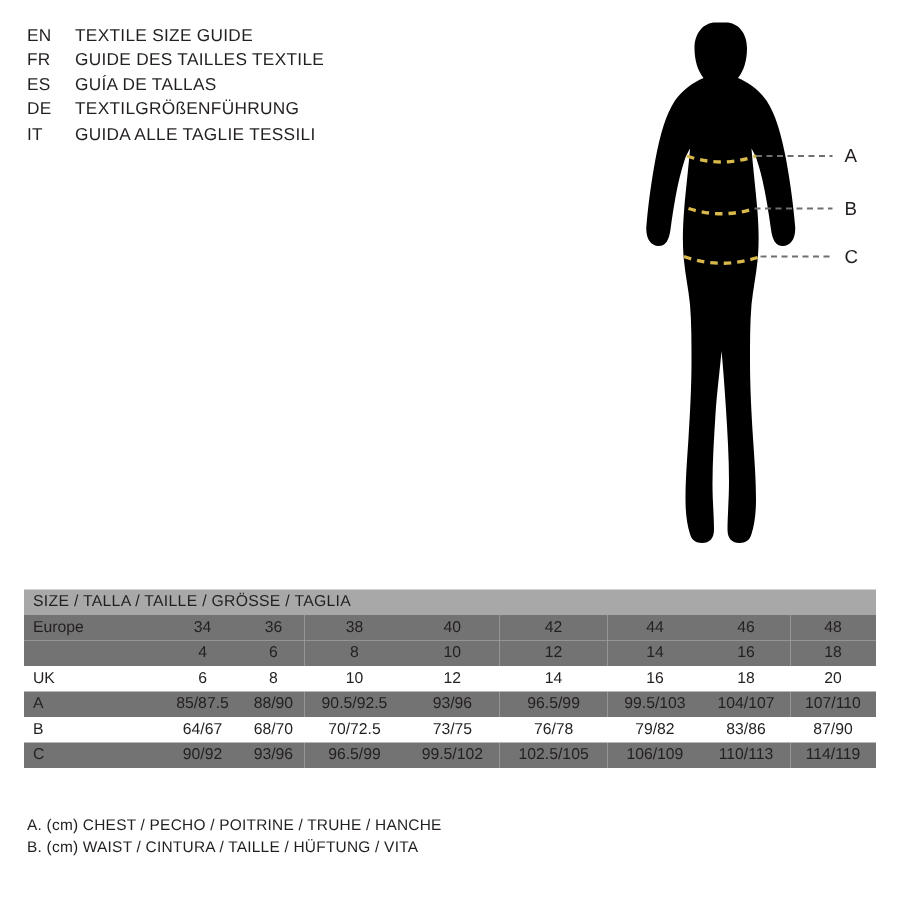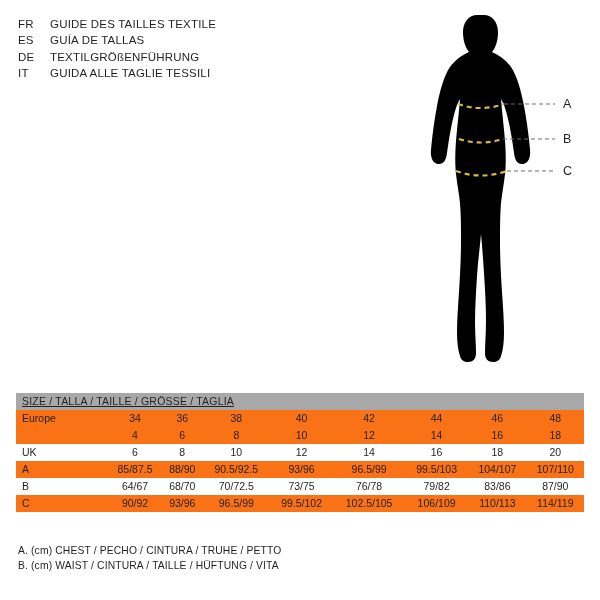--- a/index.html
+++ b/index.html
@@ -91,31 +91,30 @@
     vertical-align: middle;
   }
   table.size-table td.label,
   table.size-table th.label {
     text-align: left;
     padding-left: 6px;
     width: 86px;
   }
   tr.header-row {
     background: #a8a8a8;
-    text-decoration: underline;
   }
   tr.header-row th {
     font-size: 10.5px;
     letter-spacing: 0.2px;
     color: #231f20;
     text-align: left;
     padding-left: 6px;
   }
   tr.shade {
-    background: #f97316;
+    background: #737373;
   }
   tr.plain {
     background: #ffffff;
   }
 
   
   .notes {
     position: absolute;
     left: 18px;
     top: 543px;
@@ -127,20 +126,24 @@
   .notes div {
     white-space: nowrap;
   }
 </style>
 </head>
 <body>
 
 <div class="page">
 
   <div class="lang-block">
+    <div class="lang-row">
+      <span class="lang-code">EN</span>
+      <span class="lang-text">TEXTILE SIZE GUIDE</span>
+    </div>
     <div class="lang-row">
       <span class="lang-code">FR</span>
       <span class="lang-text">GUIDE DES TAILLES TEXTILE</span>
     </div>
     <div class="lang-row">
       <span class="lang-code">ES</span>
       <span class="lang-text">GUÍA DE TALLAS</span>
     </div>
     <div class="lang-row">
       <span class="lang-code">DE</span>
@@ -306,17 +309,17 @@
           <td>102.5/105</td>
           <td>106/109</td>
           <td>110/113</td>
           <td>114/119</td>
         </tr>
       </tbody>
     </table>
   </div>
 
   <div class="notes">
-    <div>A. (cm) CHEST / PECHO / CINTURA / TRUHE / PETTO</div>
+    <div>A. (cm) CHEST / PECHO / POITRINE / TRUHE / HANCHE</div>
     <div>B. (cm) WAIST / CINTURA / TAILLE / HÜFTUNG / VITA</div>
   </div>
 
 </div>
 
 </body></html>

